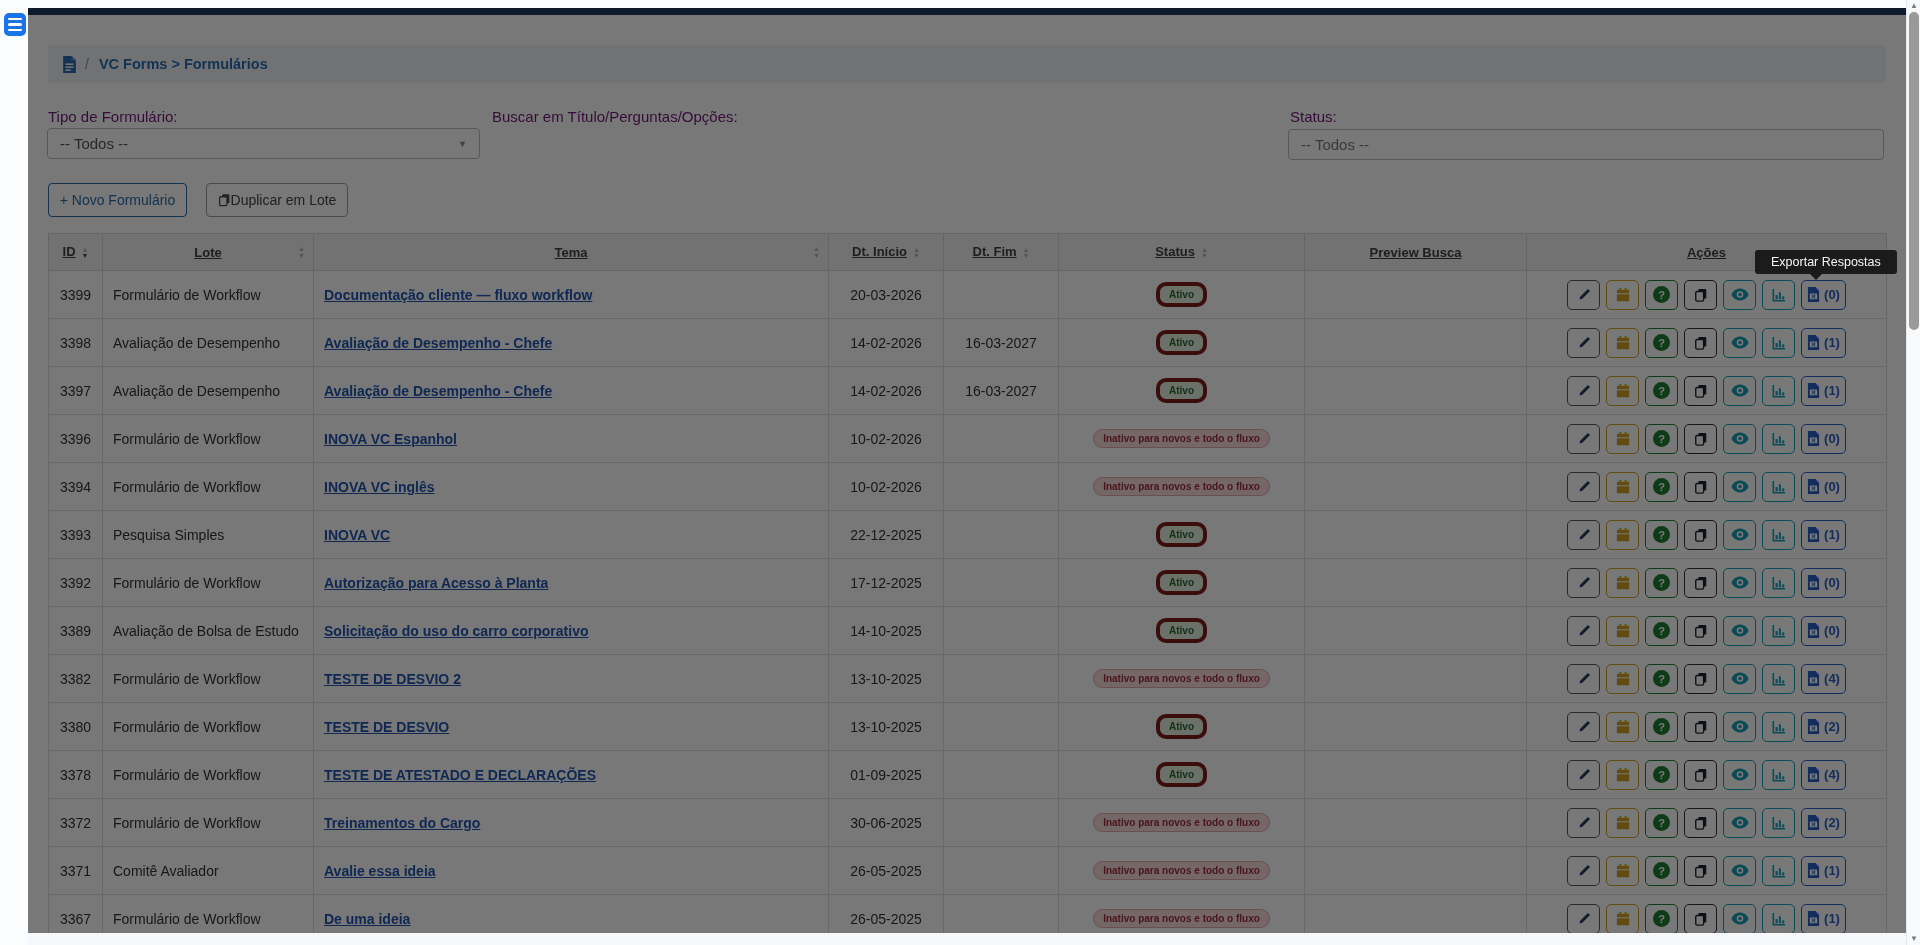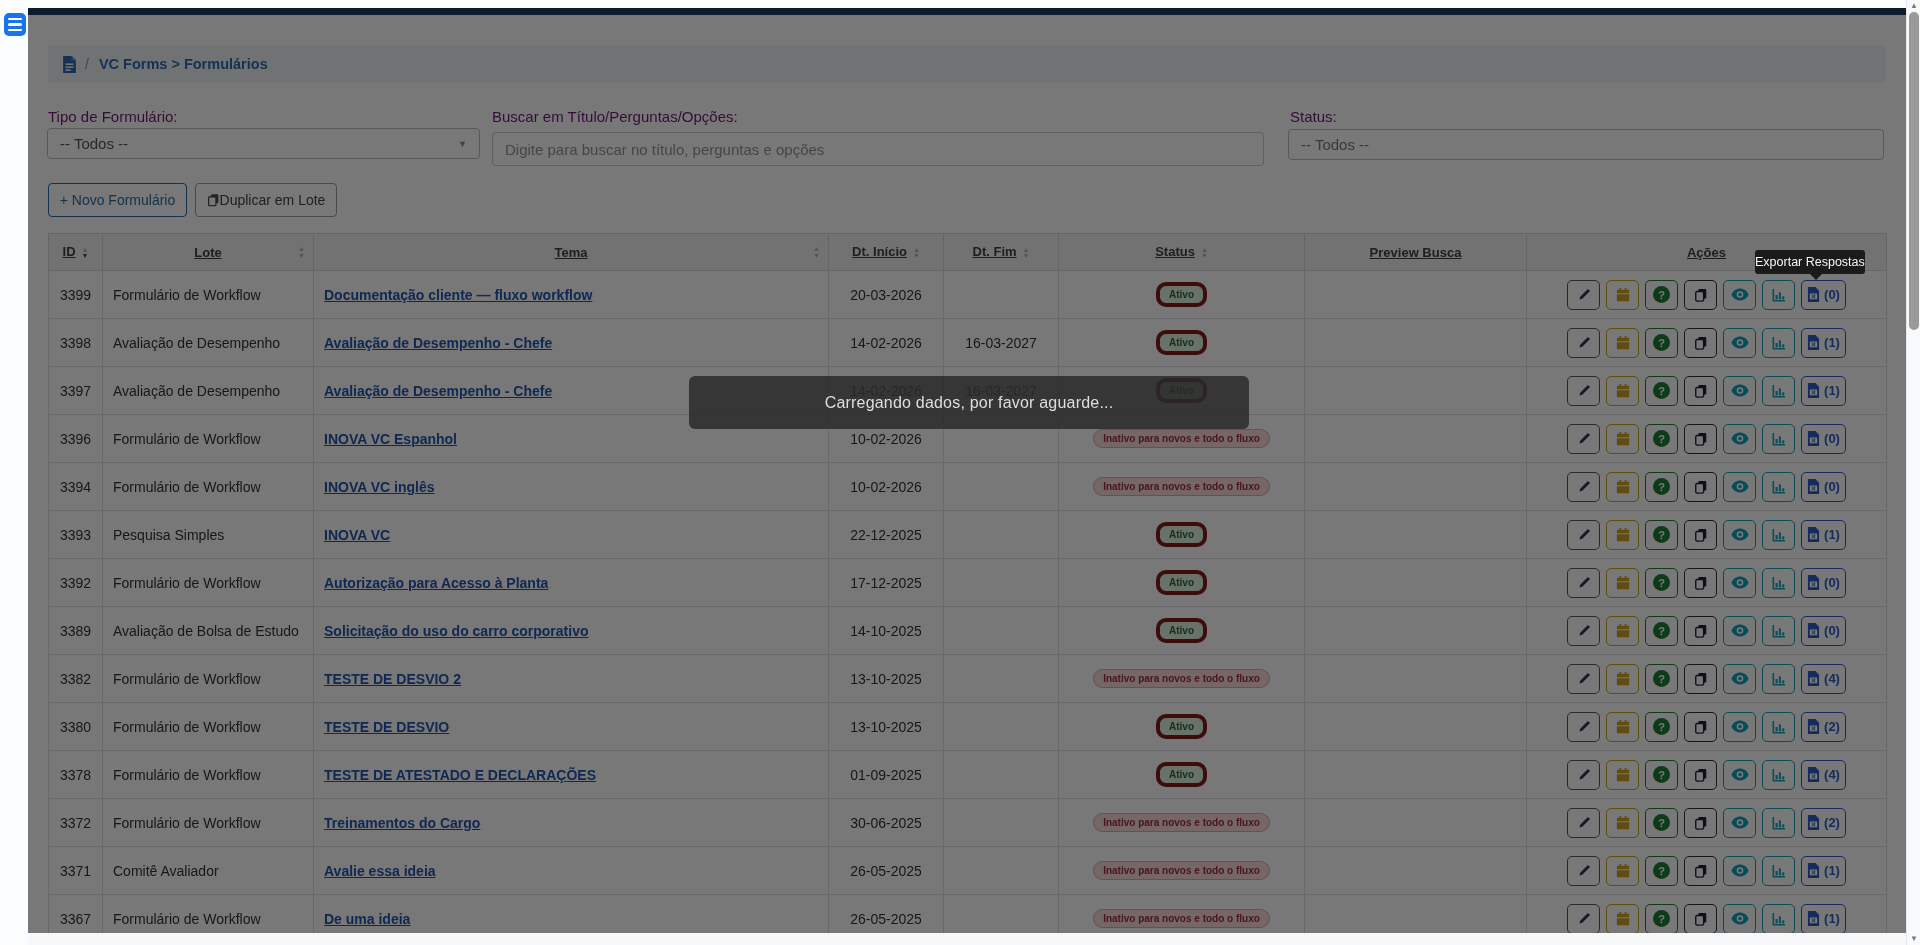--- a/index.html
+++ b/index.html
@@ -25,21 +25,21 @@
   .breadcrumb .path { color:#2b6daf; font-size:14.5px; font-weight:bold; }
 
   .flabel { position:absolute; top:100px; font-size:15px; color:#701a75; }
   .select { position:absolute; height:31px; background:#fff; border:1px solid #b9bcc0; border-radius:4px; display:flex; align-items:center; padding:0 12px; font-size:15px; color:#555; }
   .select .caret { margin-left:auto; font-size:9px; color:#8a8a8a; }
   .input { position:absolute; height:34px; background:#fff; border:1px solid #c6c9cc; border-radius:4px; font-size:15px; color:#333; padding:0 12px; outline:none; }
   .input::placeholder { color:#8f9499; }
 
   .btn { position:absolute; top:175px; height:34px; border-radius:4px; background:#fff; font-size:14px; display:flex; align-items:center; justify-content:center; cursor:pointer; }
   .btn.primary-outline { left:20px; width:139px; border:1px solid #2e6da4; color:#2e6da4; }
-  .btn.secondary-outline { left:167px; width:142px; border:1px solid #9aa0a6; color:#444; gap:0; }
+  .btn.secondary-outline { left:178px; width:142px; border:1px solid #9aa0a6; color:#444; gap:0; }
   .btn.secondary-outline svg { flex:0 0 auto; }
 
   
   table.grid { position:absolute; left:20px; top:225px; width:1838px; border-collapse:collapse; table-layout:fixed; }
   table.grid th { height:37px; background:#f3f3f3; font-size:13px; font-weight:bold; color:#3f4246; border:1px solid #d8d8d8; position:relative; text-align:center;text-decoration:underline; }
   table.grid td { height:48px; border:1px solid #e0e0e0; border-top:1px solid #e6e6e6; font-size:14px; color:#333; vertical-align:middle; background:#fff; }
   td.c-id { text-align:center; }
   td.c-tipo, td.c-tema { text-align:left; padding-left:10px; }
   td.c-date { text-align:center; }
   td.c-status, td.c-preview, td.c-actions { text-align:center; }
@@ -59,21 +59,21 @@
   .act.help   { border:1.5px solid #1e7e34; color:#1e7e34; }
   .act.copy   { border:1.5px solid #2b2f33; color:#1d2633; }
   .act.eye    { border:1.5px solid #17a2b8; color:#17a2b8; }
   .act.chart  { border:1.5px solid #17a2b8; color:#17a2b8; }
   .act.export { border:1.5px solid #2b5fc7; color:#2b5fc7; gap:4px; font-size:13px; font-weight:600; }
   .help-circle { width:17px; height:17px; border-radius:50%; background:#1e7e34; color:#fff; font-size:11px; font-weight:bold; display:flex; align-items:center; justify-content:center; }
 
   
   .dim { position:absolute; left:28px; top:8px; width:1878px; height:925px; background:rgba(0,0,0,0.53); z-index:20; }
   .toast { position:absolute; left:689px; top:376px; width:560px; height:53px; background:rgba(42,42,42,0.85); border-radius:6px; z-index:30; display:flex; align-items:center; justify-content:center; color:#dedede; font-size:16px; font-weight:500; letter-spacing:.2px; }
-  .tooltip { position:absolute; left:1755px; top:250px; height:24px; padding:0 0; background:rgba(22,22,22,0.95); border-radius:3px; z-index:30; display:flex; align-items:center; color:#f5f5f5; font-size:12.5px; }
+  .tooltip { position:absolute; left:1755px; top:250px; height:24px; padding:0 16px; background:rgba(22,22,22,0.95); border-radius:3px; z-index:30; display:flex; align-items:center; color:#f5f5f5; font-size:12.5px; }
   .tooltip::after { content:""; position:absolute; left:55px; top:24px; border:6px solid transparent; border-top-color:rgba(22,22,22,0.95); }
   .bottom-strip { position:absolute; left:28px; top:933px; width:1878px; height:12px; background:#f7f8fa; z-index:25; }
 </style>
 </head>
 <body>
 
 <div id="stage">
 
   <button class="menu-btn" aria-label="menu">
     <i></i>
@@ -96,21 +96,20 @@
       <span class="path">VC Forms &gt; Formulários</span>
     </div>
 
     <label class="flabel" style="left:20px;">Tipo de Formulário:</label>
     <div class="select" style="left:19px; top:120px; width:433px;">
       <span>-- Todos --</span>
       <span class="caret">▼</span>
     </div>
 
     <label class="flabel" style="left:464px;">Buscar em Título/Perguntas/Opções:</label>
-    <input class="input" style="left: 464px; top: 124px; width: 772px;" placeholder="Digite para buscar no título, perguntas e opções">
 
     <label class="flabel" style="left:1262px;">Status:</label>
     <div class="select" style="left:1260px; top:121px; width:596px; color:#767b80;">
       <span>-- Todos --</span>
     </div>
 
     <button class="btn primary-outline">+ Novo Formulário</button>
     <button class="btn secondary-outline">
       <svg width="13" height="14" viewBox="0 0 16 16">
           <rect x="5" y="1" width="9" height="11" rx="1.5" fill="#4a4f54"></rect>
@@ -943,21 +942,20 @@
           </button>
         </div>
       </td>
     </tr>
   </tbody>
     </table>
   </div>
 
   <div class="dim"></div>
   <div class="bottom-strip"></div>
-  <div class="toast">Carregando dados, por favor aguarde...</div>
   <div class="tooltip">Exportar Respostas</div>
 
   <div class="scrollbar">
     <span class="arrow up">▲</span>
     <div class="scroll-thumb"></div>
     <span class="arrow dn">▼</span>
   </div>
 </div>
 
 </body></html>

